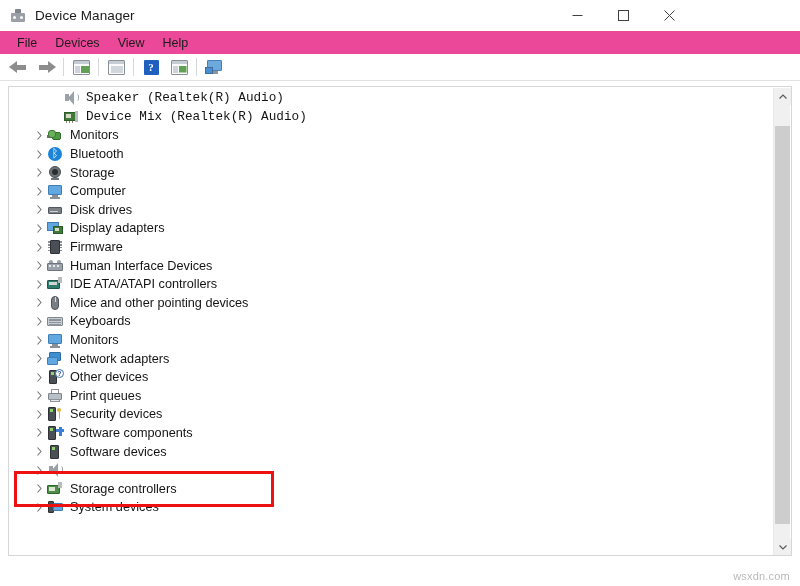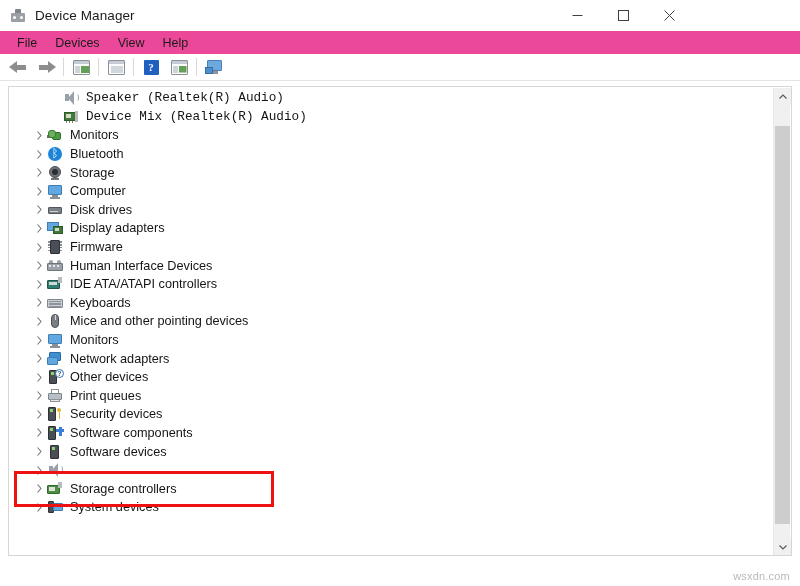--- a/index.html
+++ b/index.html
@@ -942,52 +942,52 @@
       <div class="label">IDE ATA/ATAPI controllers</div>
     </div>
 
     <div class="row indent-1">
       <div class="chev">
         <svg width="5" height="9" viewBox="0 0 5 9">
             <path d="M0.5 0.5 L4 4.5 L0.5 8.5" fill="none" stroke="#767676" stroke-width="1.1"></path>
           </svg>
       </div>
       <div class="icon-cell">
+        <span class="ic ic-mouse">
+            <span class="body"></span>
+            <span class="btn"></span>
+          </span>
+      </div>
+      <div class="label">Mice and other pointing devices</div>
+    </div>
+
+    <div class="row indent-1">
+      <div class="chev">
+        <svg width="5" height="9" viewBox="0 0 5 9">
+            <path d="M0.5 0.5 L4 4.5 L0.5 8.5" fill="none" stroke="#767676" stroke-width="1.1"></path>
+          </svg>
+      </div>
+      <div class="icon-cell">
         <span class="ic ic-kb">
             <span class="body"></span>
           <span class="rowk" style="top:6px"></span>
             <span class="rowk" style="top:8.5px"></span>
             <span class="rowk" style="top:11px"></span>
         </span>
       </div>
       <div class="label">Keyboards</div>
     </div>
 
     <div class="row indent-1">
       <div class="chev">
         <svg width="5" height="9" viewBox="0 0 5 9">
             <path d="M0.5 0.5 L4 4.5 L0.5 8.5" fill="none" stroke="#767676" stroke-width="1.1"></path>
           </svg>
       </div>
       <div class="icon-cell">
-        <span class="ic ic-mouse">
-            <span class="body"></span>
-            <span class="btn"></span>
-          </span>
-      </div>
-      <div class="label">Mice and other pointing devices</div>
-    </div>
-
-    <div class="row indent-1">
-      <div class="chev">
-        <svg width="5" height="9" viewBox="0 0 5 9">
-            <path d="M0.5 0.5 L4 4.5 L0.5 8.5" fill="none" stroke="#767676" stroke-width="1.1"></path>
-          </svg>
-      </div>
-      <div class="icon-cell">
         <span class="ic ic-mon">
             <span class="scr"></span>
             <span class="stand"></span>
             <span class="foot"></span>
           </span>
       </div>
       <div class="label">Monitors</div>
     </div>
 
     <div class="row indent-1">

